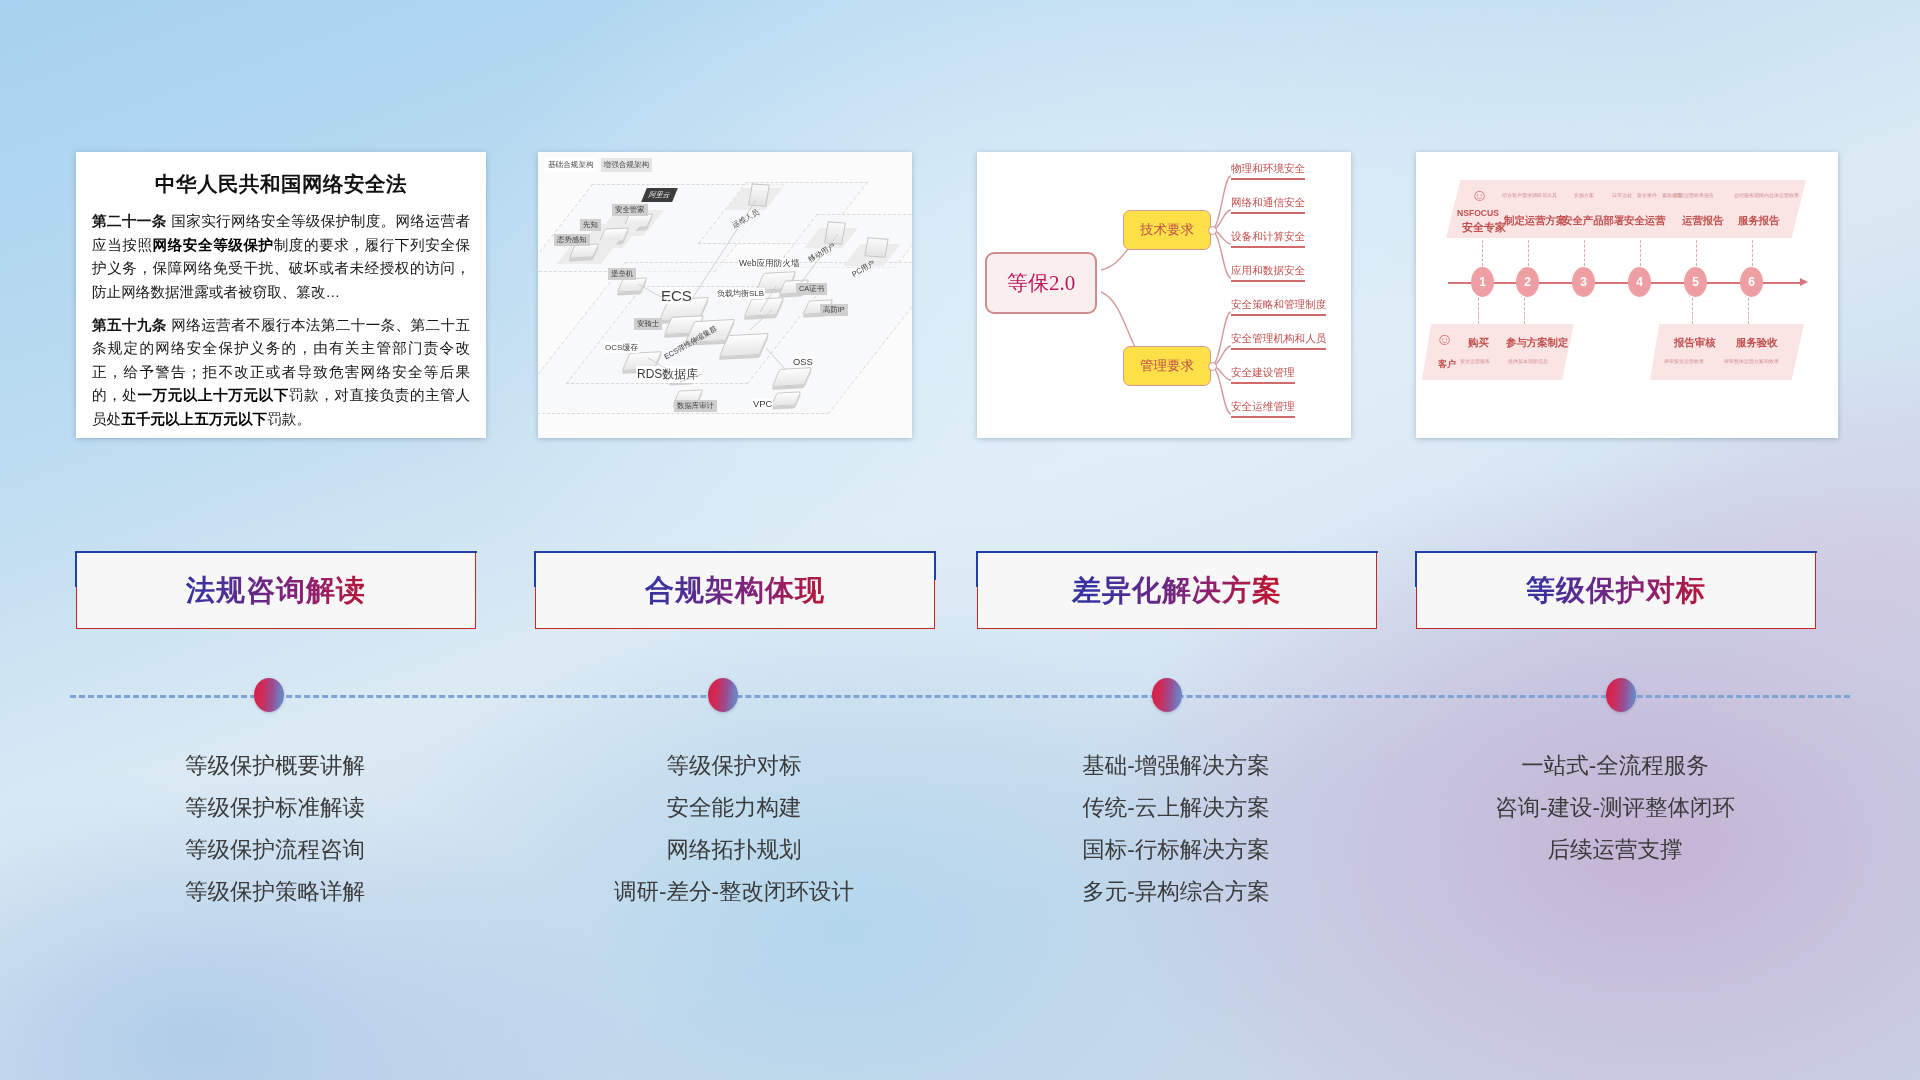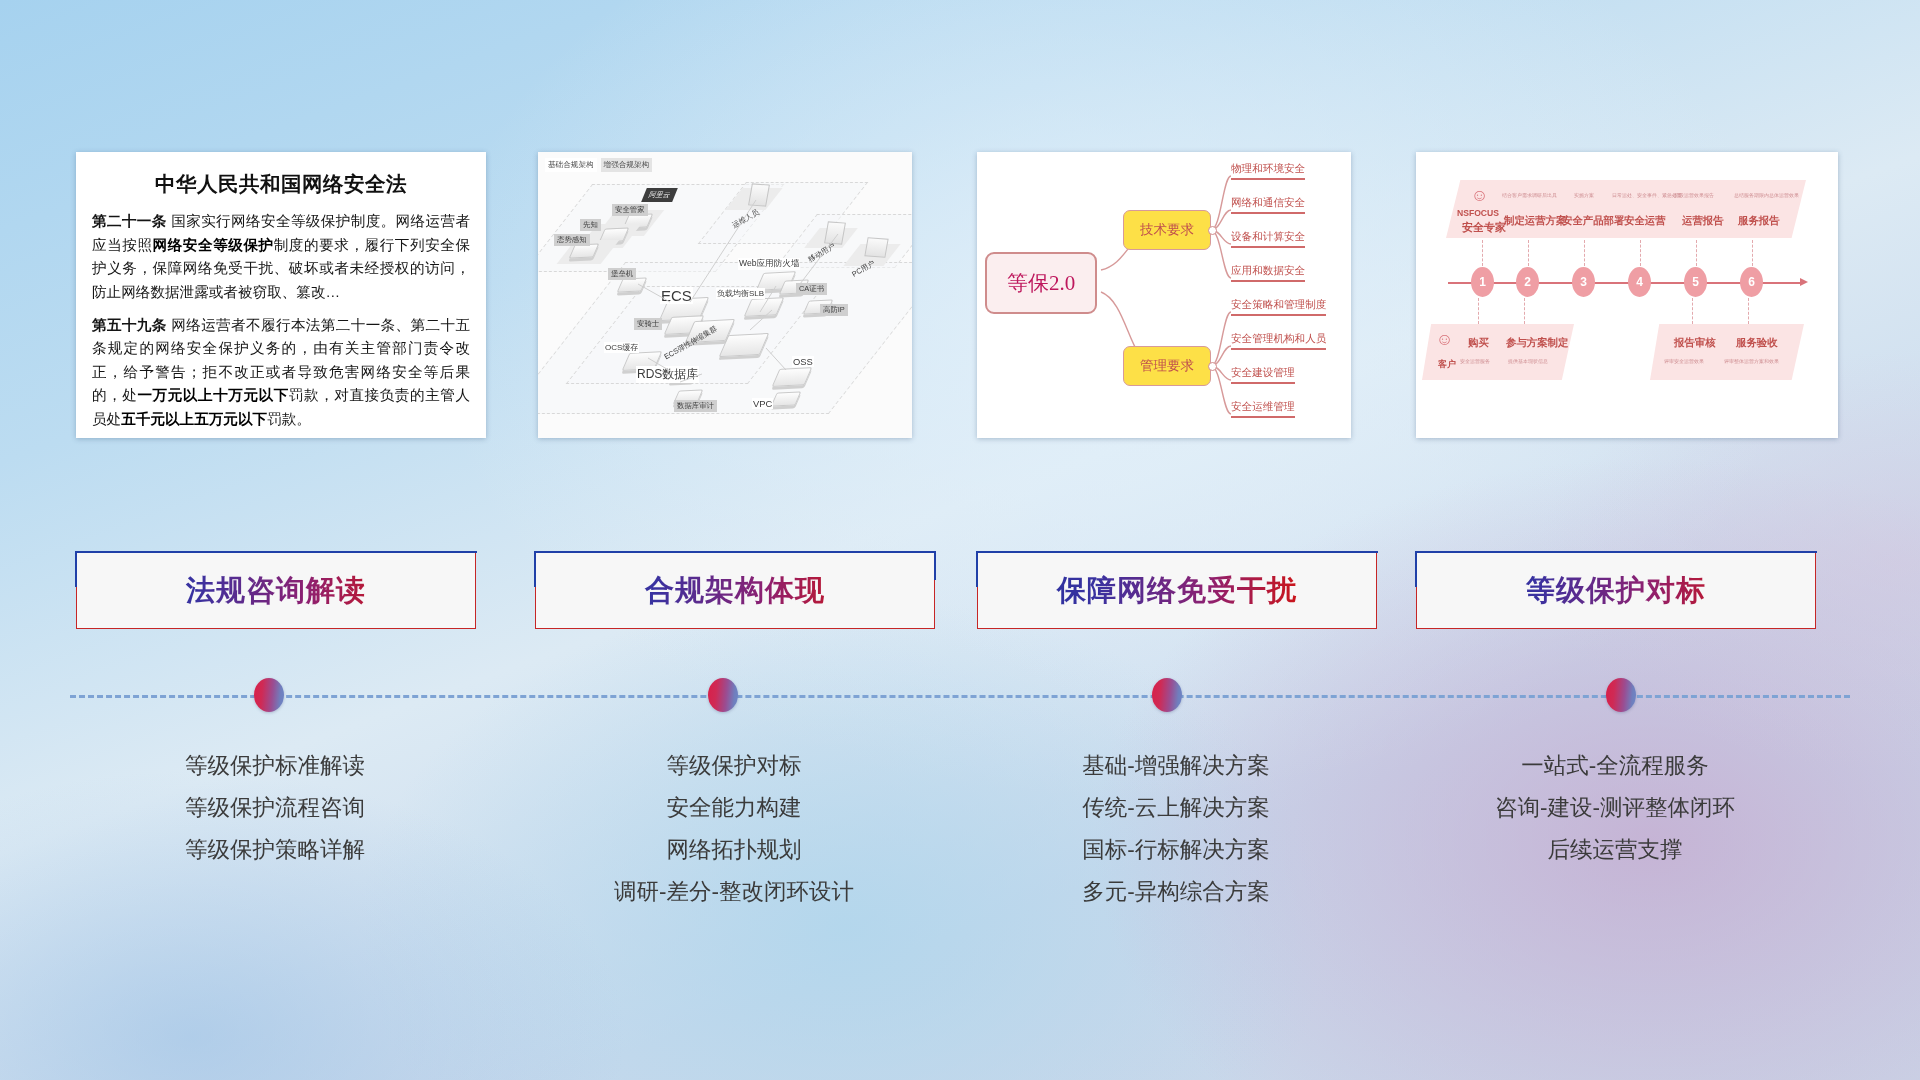--- a/index.html
+++ b/index.html
@@ -323,35 +323,36 @@
   </div>
   <div class="tbox" style="left:535px;top:552px;width:398px;height:75px;">
     <div class="edge-t"></div>
     <div class="edge-l"></div>
     <div class="edge-r"></div>
     <div class="tbox-label">合规架构体现</div>
   </div>
   <div class="tbox" style="left:977px;top:552px;width:398px;height:75px;">
     <div class="edge-t"></div>
     <div class="edge-l"></div>
-    <div class="tbox-label">保障网络免受干扰</div>
+    <div class="tbox-label">差异化解决方案</div>
   </div>
   <div class="tbox" style="left:1416px;top:552px;width:398px;height:75px;">
     <div class="edge-t"></div>
     <div class="edge-l"></div>
     <div class="tbox-label">等级保护对标</div>
   </div>
 
   <div class="tl-line" style="left:70px;top:695px;width:1780px;"></div>
   <div class="tl-dot" style="left:254px;top:678px;"></div>
   <div class="tl-dot" style="left:708px;top:678px;"></div>
   <div class="tl-dot" style="left:1152px;top:678px;"></div>
   <div class="tl-dot" style="left:1606px;top:678px;"></div>
 
   <div class="blist" style="left:76px;top:745px;width:398px;">
+    <div class="bitem">等级保护概要讲解</div>
     <div class="bitem">等级保护标准解读</div>
     <div class="bitem">等级保护流程咨询</div>
     <div class="bitem">等级保护策略详解</div>
   </div>
   <div class="blist" style="left:535px;top:745px;width:398px;">
     <div class="bitem">等级保护对标</div>
     <div class="bitem">安全能力构建</div>
     <div class="bitem">网络拓扑规划</div>
     <div class="bitem">调研-差分-整改闭环设计</div>
   </div>

